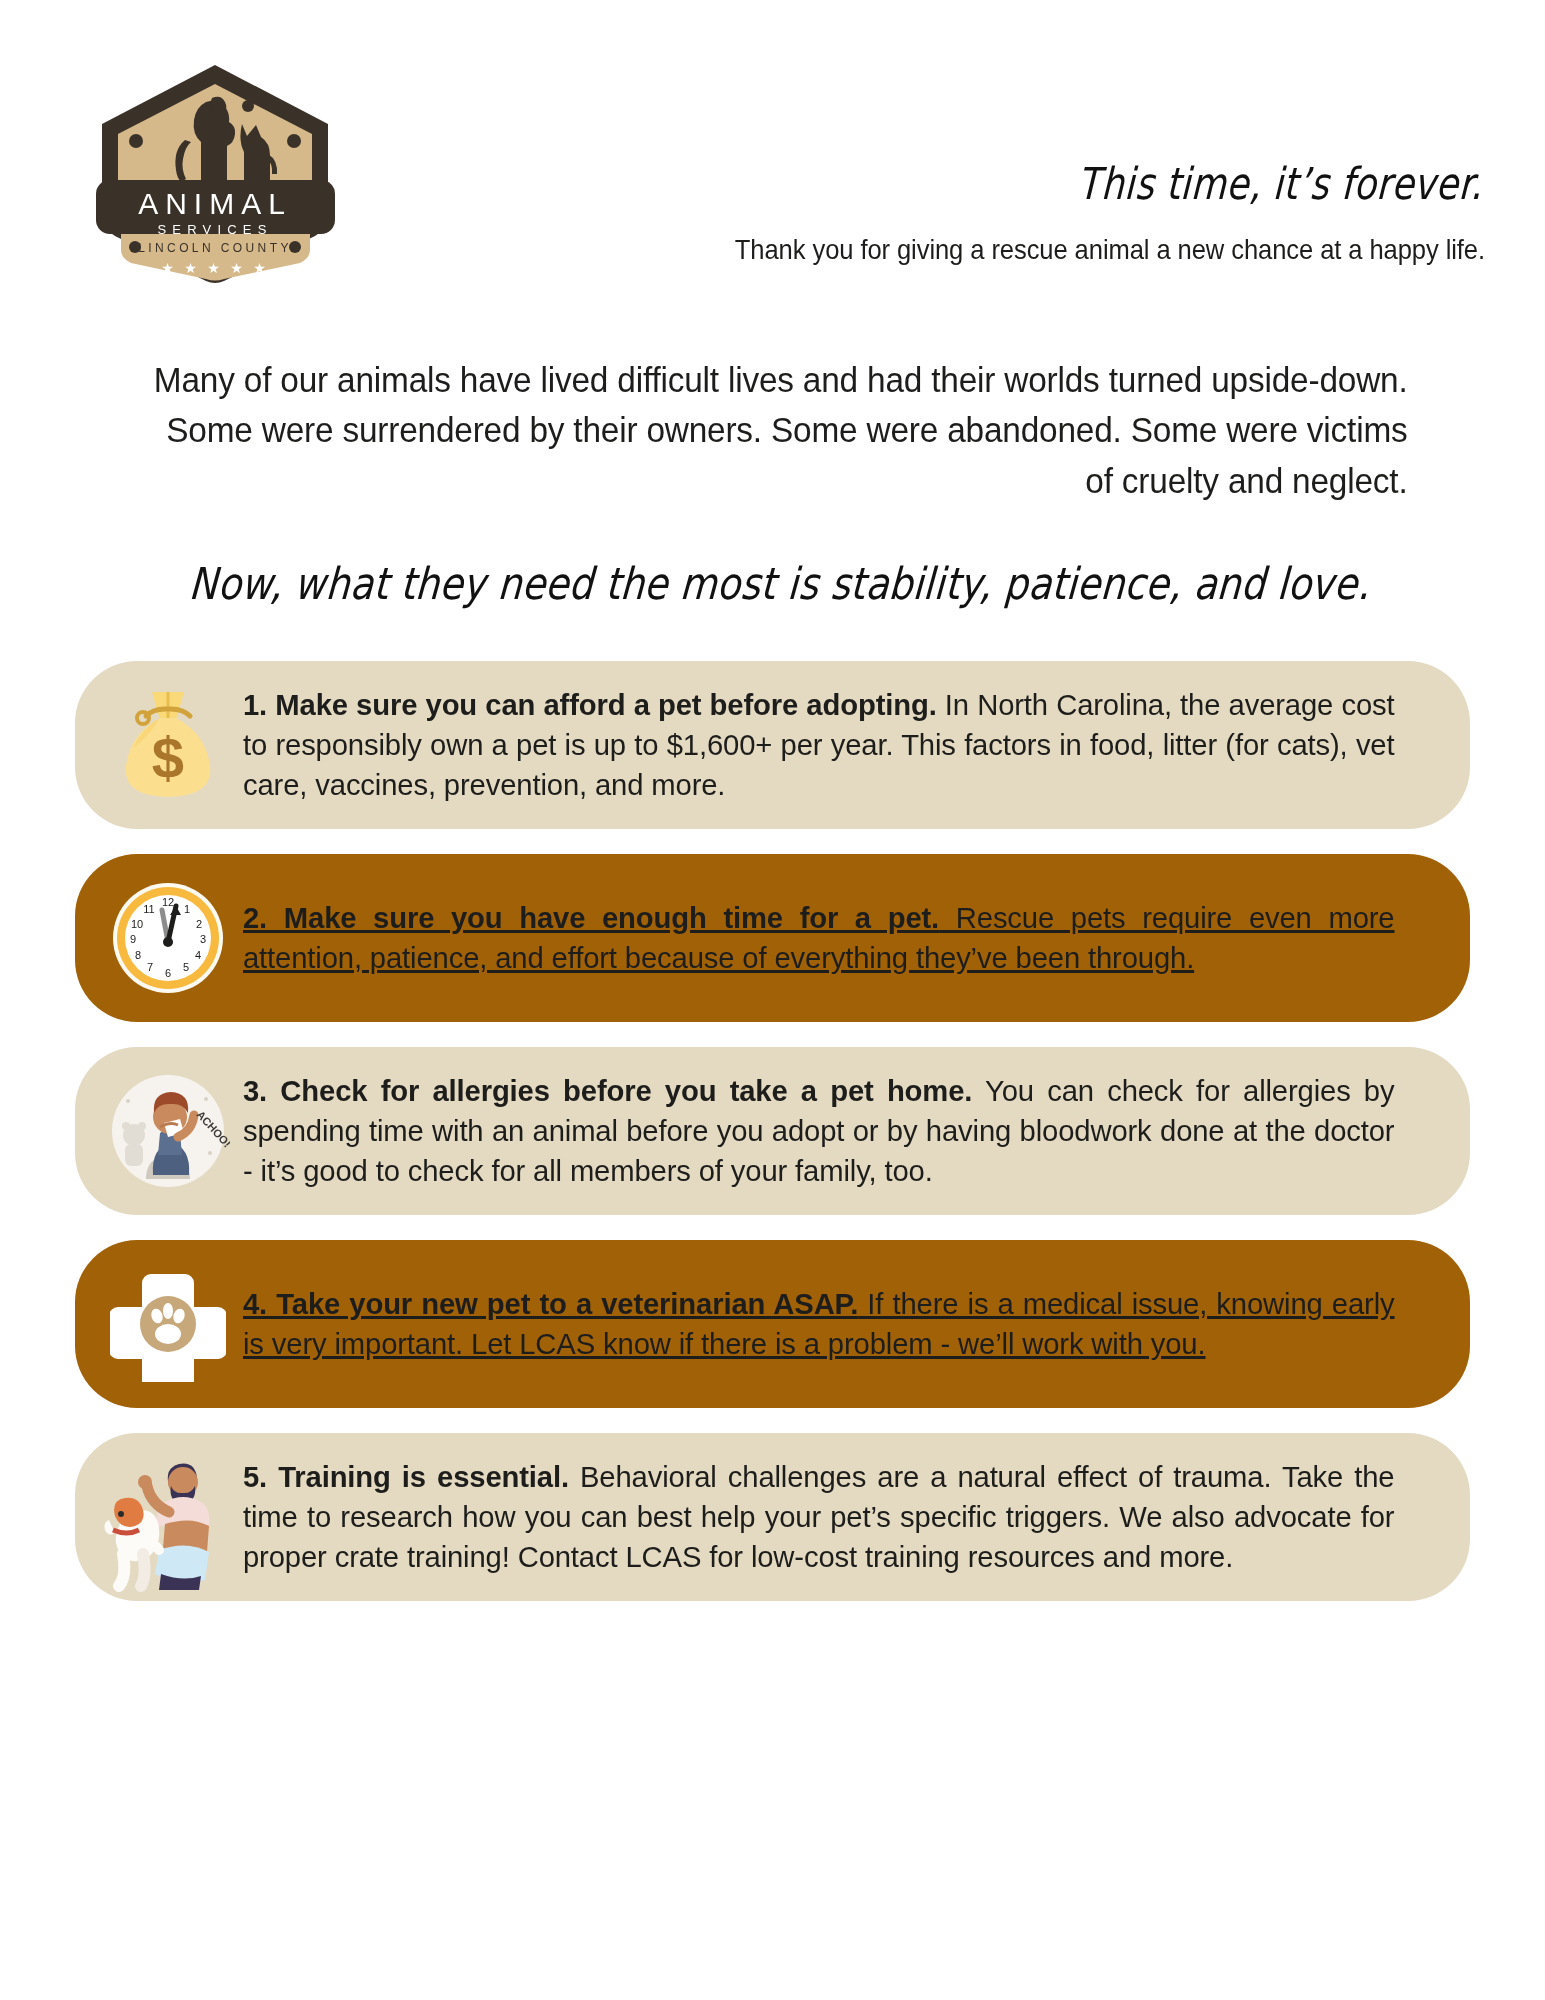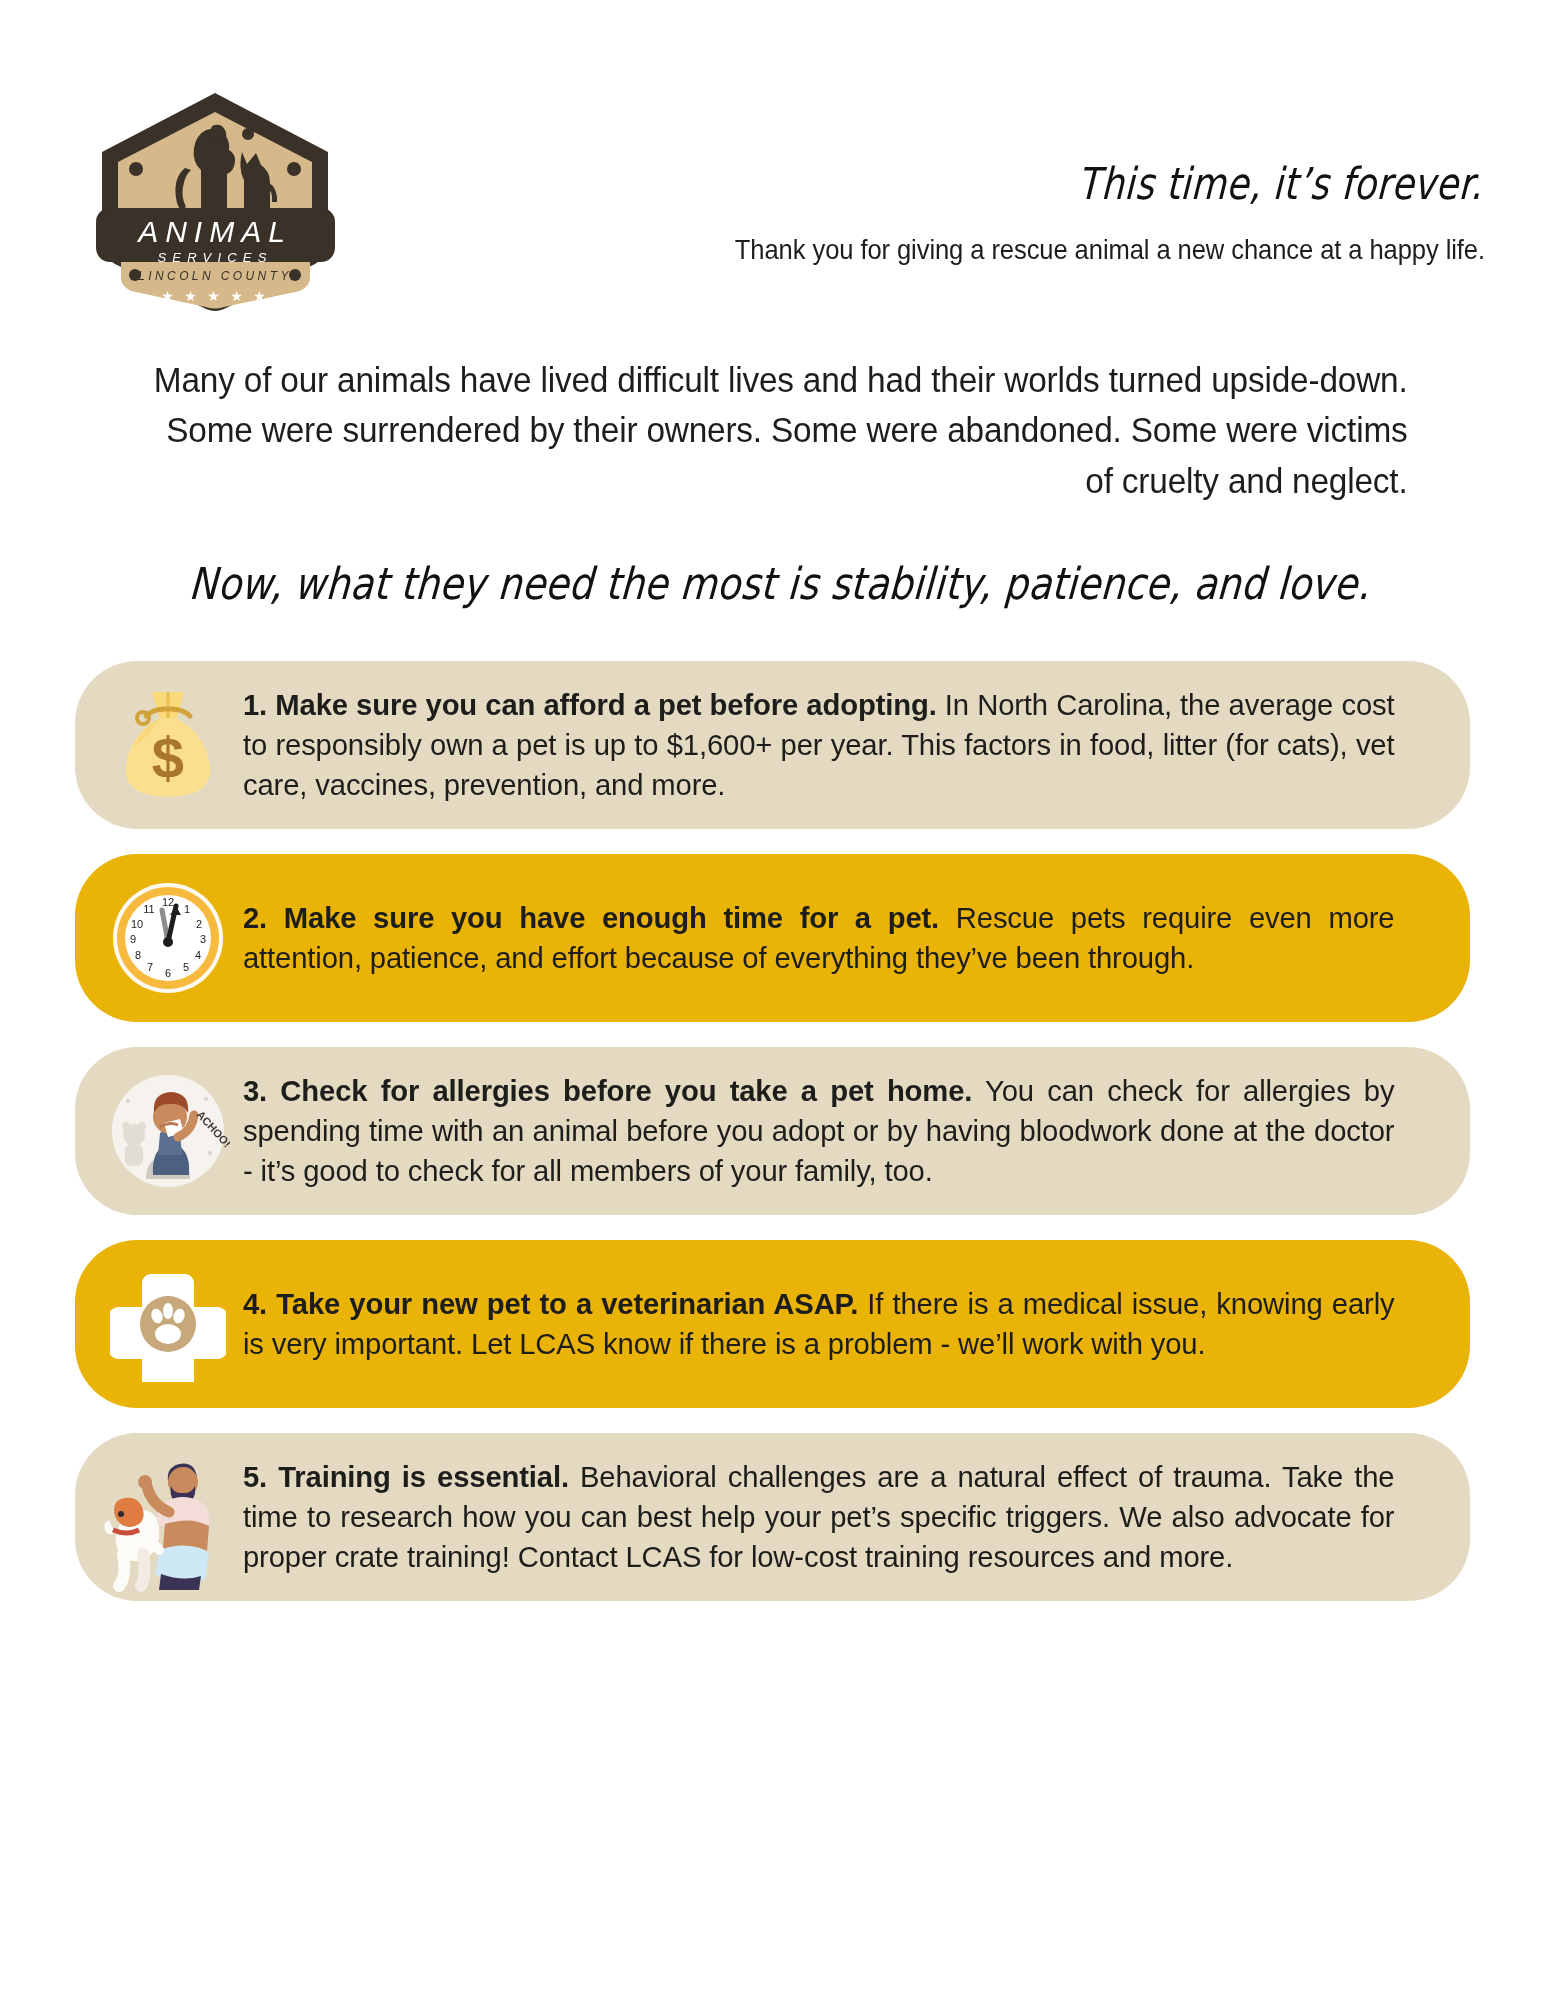--- a/index.html
+++ b/index.html
@@ -27,24 +27,23 @@
   
   .header {
     position: relative;
     height: 300px;
     padding: 0;
   }
 
   .logo-wrap {
     position: absolute;
     left: 88px;
-    top: 90px;
+    top: 62px;
     width: 255px;
     height: 225px;
-    font-style: italic;
   }
 
   .header-text {
     position: absolute;
     right: 60px;
     top: 160px;
     width: 1000px;
     text-align: right;
   }
   .tagline-script {
@@ -132,21 +131,21 @@
     letter-spacing: -0.15px;
     transform: scaleX(0.975);
     transform-origin: left center;
   }
   .tip-body b {
     font-weight: 700;
   }
 
   
   .card-light { background: #e4dac2; }
-  .card-dark  { background: #eab308; }
+  .card-dark  { background: #a16207; text-decoration: underline; }
 </style>
 </head>
 <body>
 
 <div class="page">
 
   <div class="header">
 
     <div class="logo-wrap">
       <svg width="255" height="225" viewBox="0 0 255 225">

